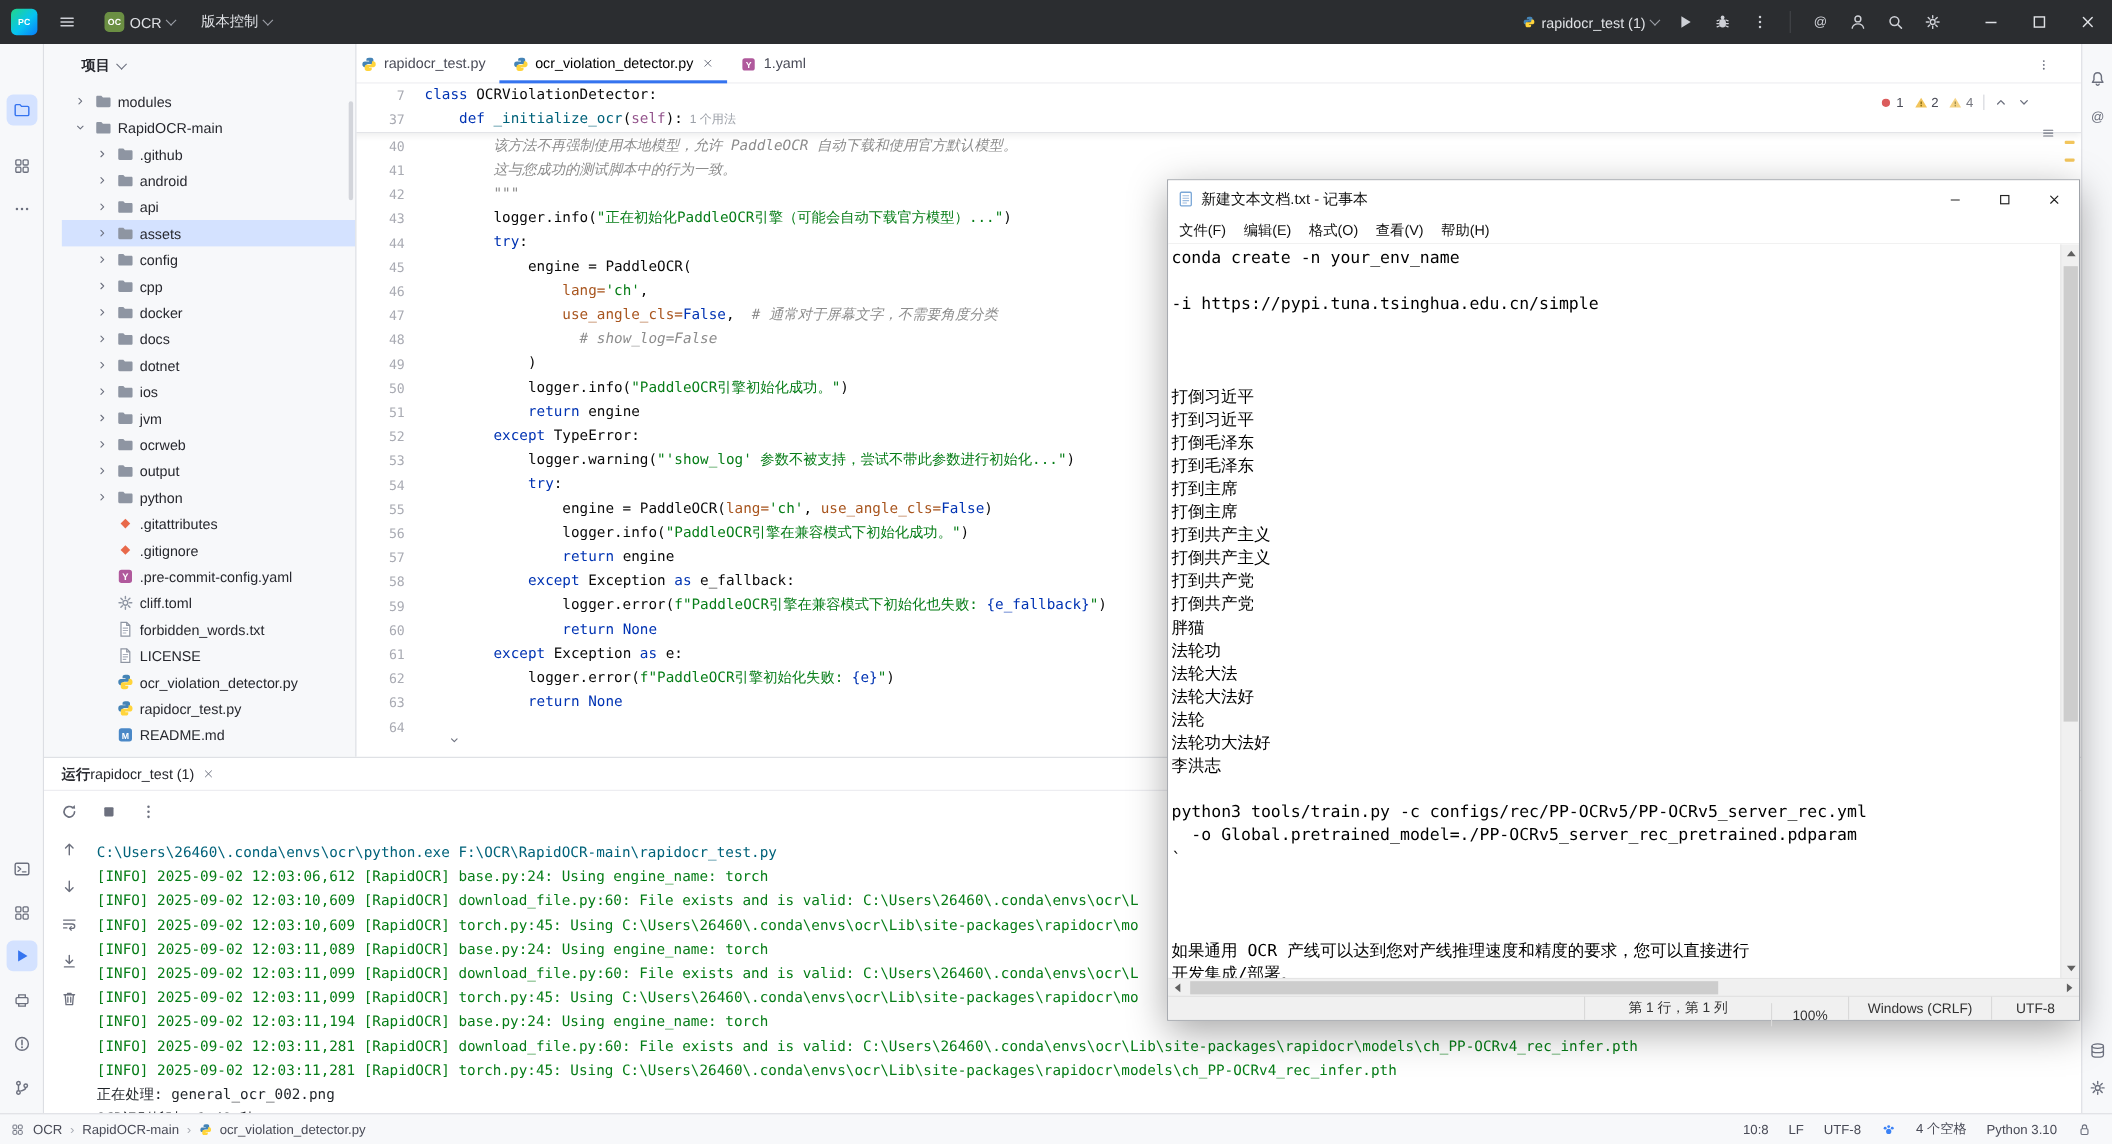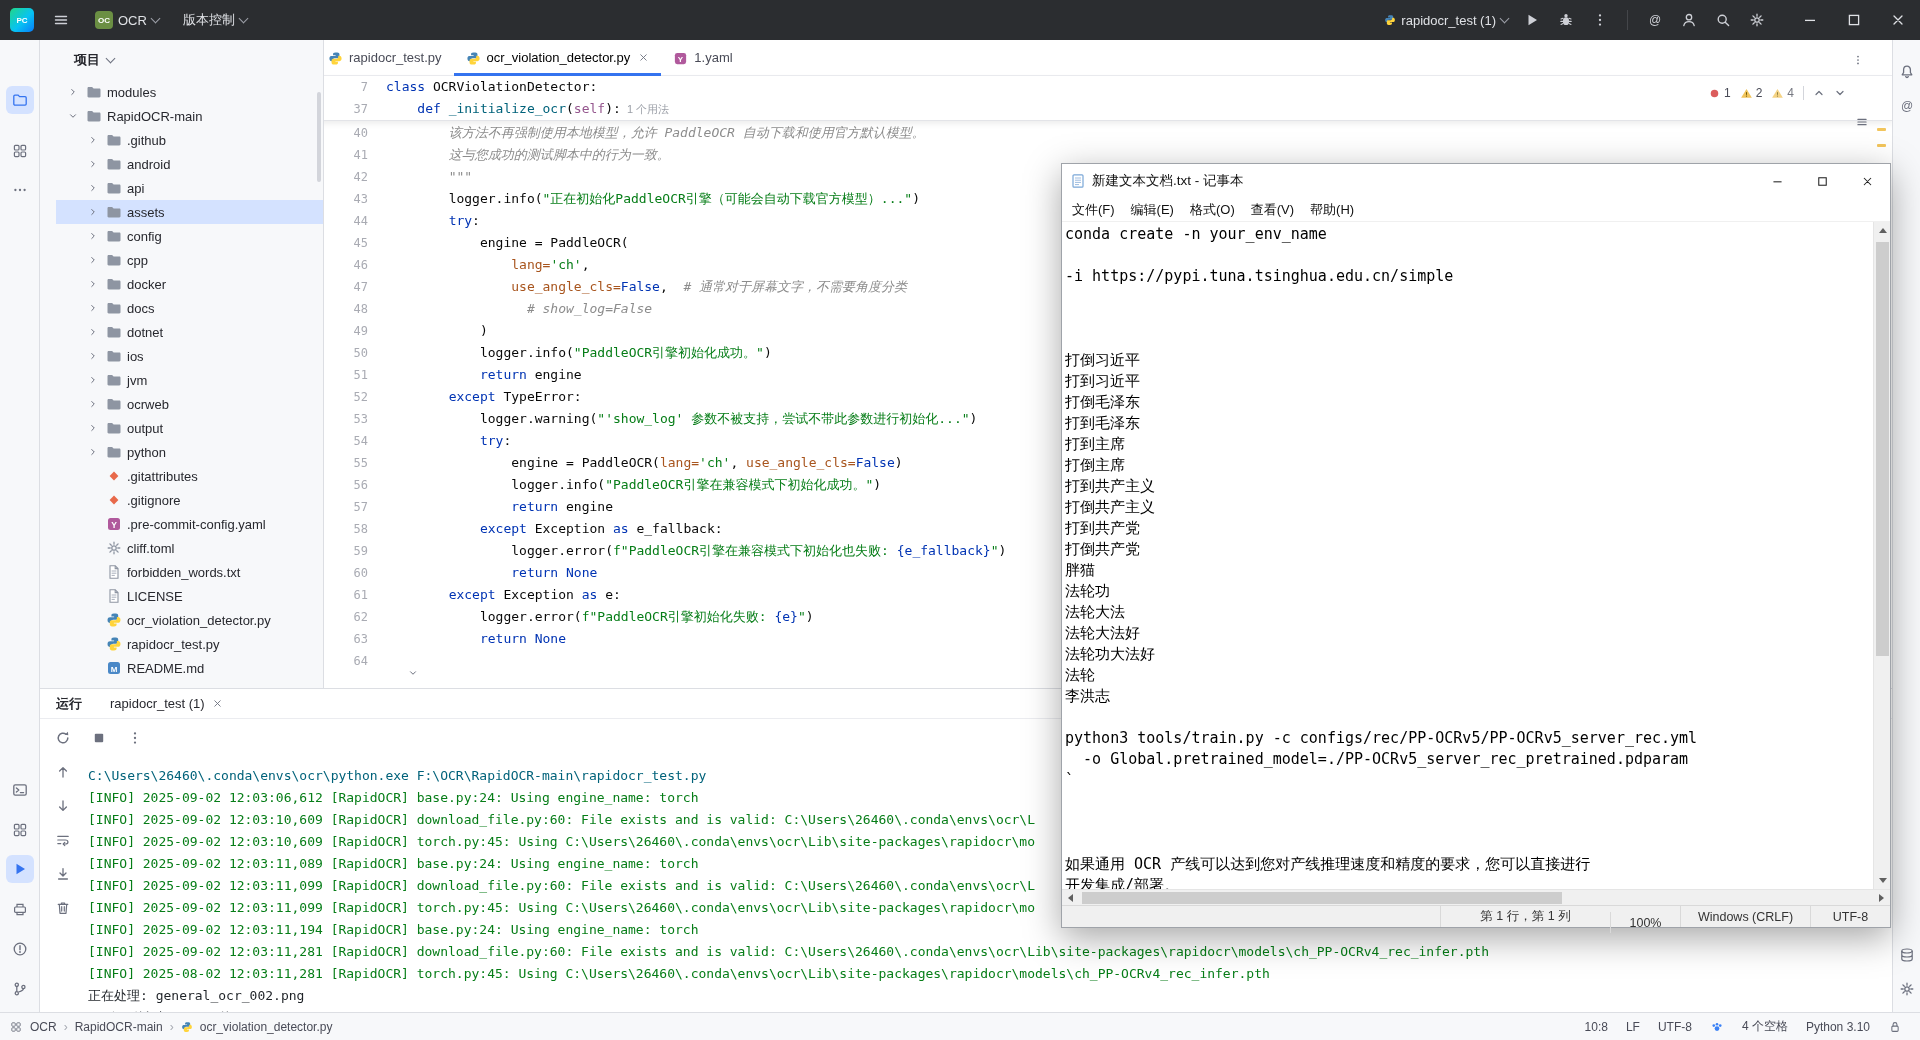--- a/index.html
+++ b/index.html
@@ -78,21 +78,21 @@
   #inspections{position:absolute;top:46px;right:46px;display:flex;align-items:center;gap:9px;font-size:12px;color:#494B57;z-index:4;}
   .insp-item{display:flex;align-items:center;gap:3px;}
   .insp-item svg.ic{width:13px;height:13px;}
   .insp-sep{width:1px;height:14px;background:#D3D5DB;}
   #insp-menu{position:absolute;top:72px;right:24px;z-index:4;}
   .stripe-mark{position:absolute;right:6px;width:9px;height:3px;border-radius:1px;background:#F2C55C;z-index:4;}
   #fold-hint{position:absolute;left:100px;top:628px;color:#A9ABB3;display:flex;gap:2px;align-items:center;}
 
   
   #run-panel{position:absolute;left:40px;top:688px;width:1880px;height:324px;background:#fff;border-top:1px solid #DCDEE3;overflow:hidden;z-index:5;}
-  .rp-header{height:30px;display:flex;align-items:center;border-bottom:1px solid #EBECF0;padding-left:16px;gap:28px;}
+  .rp-header{height:30px;display:flex;align-items:center;border-bottom:1px solid #EBECF0;padding-left:16px;}
   .rp-title{font-size:13px;font-weight:bold;color:#27282E;}
   .rp-tab{display:flex;align-items:center;gap:7px;font-size:13px;color:#27282E;}
   .rp-tab svg.ic{width:11px;height:11px;}
   .rp-toolbar{position:absolute;left:10px;top:36px;display:flex;gap:10px;align-items:center;}
   .rp-toolbar .strip-ic{position:static;width:26px;height:26px;}
   #con-left{position:absolute;left:10px;top:72px;width:28px;display:flex;flex-direction:column;gap:12px;}
   #con-left .strip-ic{position:static;width:26px;height:22px;}
   #console{position:absolute;left:48px;top:76px;right:0;bottom:0;}
   .con-l{font:13px/22px "DejaVu Sans Mono",monospace;white-space:pre;}
   .cc-cmd{color:#00627A;}
@@ -996,21 +996,21 @@
     <div id="console">
         <div class="con-l cc-cmd">C:\Users\26460\.conda\envs\ocr\python.exe F:\OCR\RapidOCR-main\rapidocr_test.py</div>
         <div class="con-l cc-info">[INFO] 2025-09-02 12:03:06,612 [RapidOCR] base.py:24: Using engine_name: torch</div>
         <div class="con-l cc-info">[INFO] 2025-09-02 12:03:10,609 [RapidOCR] download_file.py:60: File exists and is valid: C:\Users\26460\.conda\envs\ocr\L</div>
         <div class="con-l cc-info">[INFO] 2025-09-02 12:03:10,609 [RapidOCR] torch.py:45: Using C:\Users\26460\.conda\envs\ocr\Lib\site-packages\rapidocr\mo</div>
         <div class="con-l cc-info">[INFO] 2025-09-02 12:03:11,089 [RapidOCR] base.py:24: Using engine_name: torch</div>
         <div class="con-l cc-info">[INFO] 2025-09-02 12:03:11,099 [RapidOCR] download_file.py:60: File exists and is valid: C:\Users\26460\.conda\envs\ocr\L</div>
         <div class="con-l cc-info">[INFO] 2025-09-02 12:03:11,099 [RapidOCR] torch.py:45: Using C:\Users\26460\.conda\envs\ocr\Lib\site-packages\rapidocr\mo</div>
         <div class="con-l cc-info">[INFO] 2025-09-02 12:03:11,194 [RapidOCR] base.py:24: Using engine_name: torch</div>
         <div class="con-l cc-info">[INFO] 2025-09-02 12:03:11,281 [RapidOCR] download_file.py:60: File exists and is valid: C:\Users\26460\.conda\envs\ocr\Lib\site-packages\rapidocr\models\ch_PP-OCRv4_rec_infer.pth</div>
-        <div class="con-l cc-info">[INFO] 2025-08-02 12:03:11,281 [RapidOCR] torch.py:45: Using C:\Users\26460\.conda\envs\ocr\Lib\site-packages\rapidocr\models\ch_PP-OCRv4_rec_infer.pth</div>
+        <div class="con-l cc-info">[INFO] 2025-09-02 12:03:11,281 [RapidOCR] torch.py:45: Using C:\Users\26460\.conda\envs\ocr\Lib\site-packages\rapidocr\models\ch_PP-OCRv4_rec_infer.pth</div>
         <div class="con-l cc-pln">正在处理: general_ocr_002.png</div>
         <div class="con-l cc-pln">OCR识别耗时: 1.49 秒</div>
       </div>
   </section>
 
   <footer id="statusbar">
     <svg class="ic sm">
         <use href="#i-grid"></use>
       </svg>
     <div id="breadcrumbs">
@@ -1088,22 +1088,22 @@
           <div class="np-l">打到主席</div>
           <div class="np-l">打倒主席</div>
           <div class="np-l">打到共产主义</div>
           <div class="np-l">打倒共产主义</div>
           <div class="np-l">打到共产党</div>
           <div class="np-l">打倒共产党</div>
           <div class="np-l">胖猫</div>
           <div class="np-l">法轮功</div>
           <div class="np-l">法轮大法</div>
           <div class="np-l">法轮大法好</div>
+          <div class="np-l">法轮</div>
           <div class="np-l">法轮功大法好</div>
-          <div class="np-l">法轮</div>
           <div class="np-l">李洪志</div>
           <div class="np-l"></div>
           <div class="np-l">python3 tools/train.py -c configs/rec/PP-OCRv5/PP-OCRv5_server_rec.yml</div>
           <div class="np-l">  -o Global.pretrained_model=./PP-OCRv5_server_rec_pretrained.pdparam</div>
           <div class="np-l">`</div>
           <div class="np-l"></div>
           <div class="np-l"></div>
           <div class="np-l"></div>
           <div class="np-l">如果通用 OCR 产线可以达到您对产线推理速度和精度的要求，您可以直接进行</div>
           <div class="np-l">开发集成/部署。</div>

